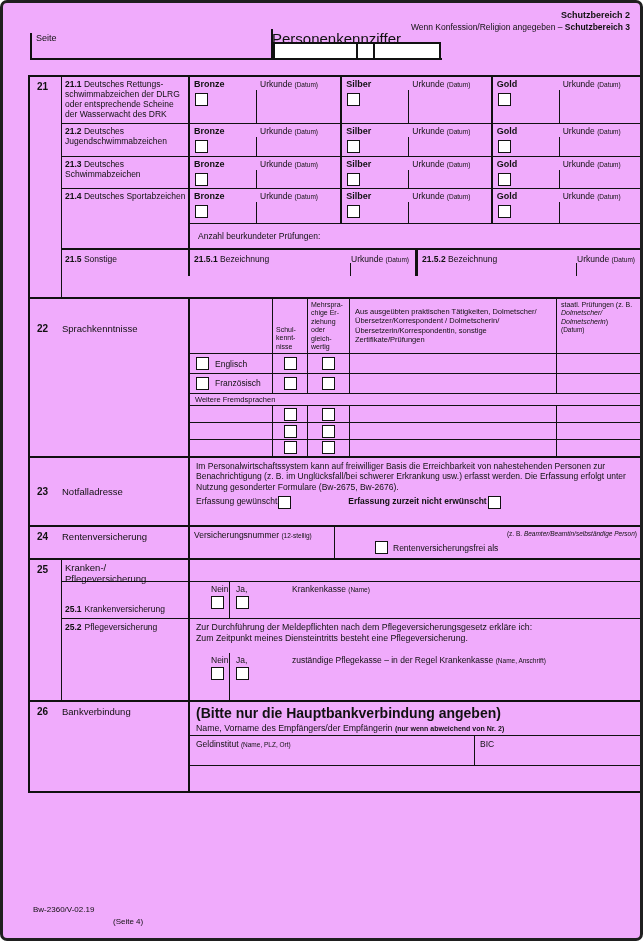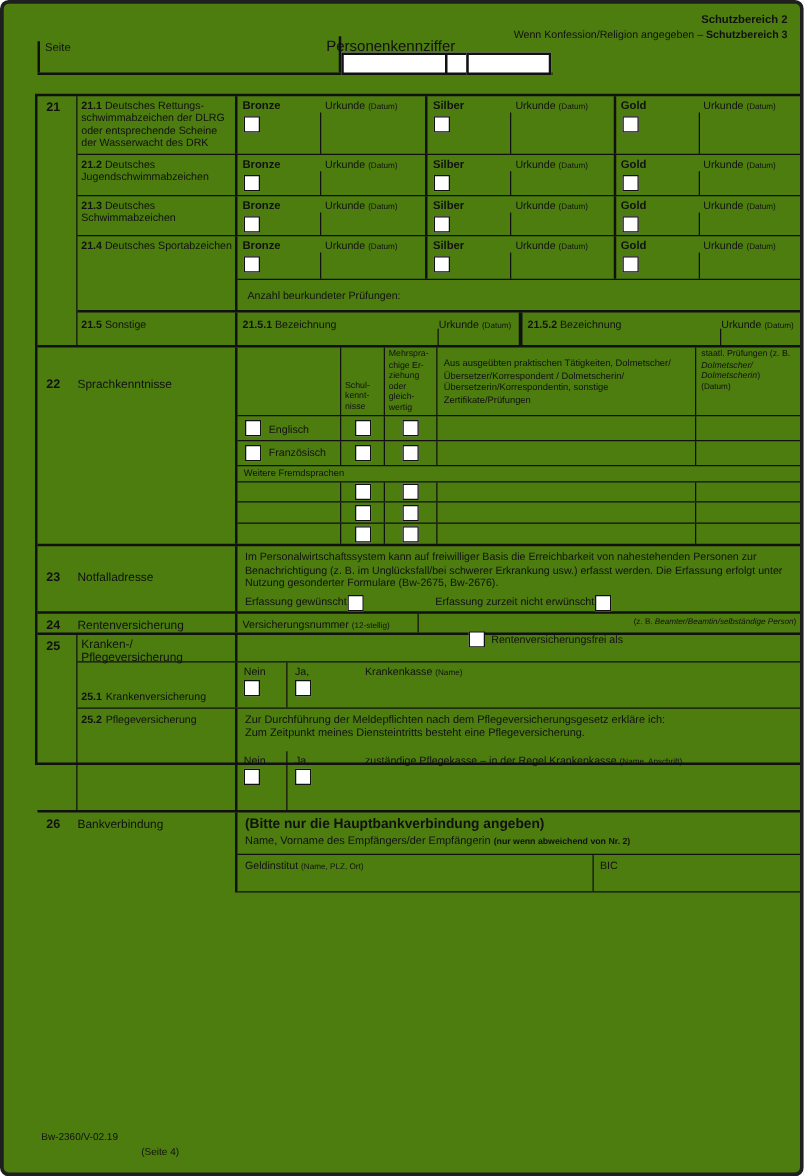--- a/index.html
+++ b/index.html
@@ -1,38 +1,38 @@
 <!DOCTYPE html>
 <html><head>
 <meta charset="utf-8">
 <style>
   * { box-sizing: border-box; margin: 0; padding: 0; }
   html,body { background:#fff; }
   body { font-family: "Liberation Sans", sans-serif; color:#111; }
-  .page { position:relative; width:643px; height:941px; background:#4d7c0f;
+  .page { position:relative; width:643px; height:941px; background:#f0abfc;
           border:3px solid #1f1f1f; border-radius:7px; overflow:hidden; }
 
   
   .top-right { position:absolute; top:7px; right:10px; text-align:right; }
   .sb2 { font-size:9px; font-weight:bold; }
   .sb3-line { font-size:8.5px; margin-top:2px; }
   .sb3-line b { font-weight:bold; }
 
   .name-rule { position:absolute; left:27px; top:55px; width:412px; height:2px; background:#111; }
   .name-tick { position:absolute; left:27px; top:30px; width:2px; height:25px; background:#111; }
   .name-label { position:absolute; left:33px; top:30px; font-size:9px; }
   .pkz-tick { position:absolute; left:268px; top:26px; width:2px; height:29px; background:#111; }
-  .pkz-label { position:absolute; left:258px; top:27px; font-size:12px; }
+  .pkz-label { position:absolute; left:269px; top:27px; font-size:15px; }
   .pkz-box { position:absolute; top:39px; height:18px; border:2px solid #111; background:#fff; }
   .pkz-b1 { left:270px; width:85px; }
   .pkz-b2 { left:353px; width:19px; }
   .pkz-b3 { left:370px; width:68px; }
 
   
-  .main-table { position:absolute; left:25px; top:72px; width:615px; height:537px;
+  .main-table { position:absolute; left:25px; top:72px; width:615px; height:718px;
                 border:2px solid #111; display:flex; flex-direction:column; font-size:8.5px; }
   .sec { display:flex; width:100%; }
   .bb2 { border-bottom:2px solid #111; }
   .num-col { width:32px; flex:0 0 32px; border-right:1px solid #111; padding:4px 0 0 7px;
              font-size:10px; font-weight:bold; }
   .sec-body { flex:1; display:flex; flex-direction:column; }
   .row { display:flex; width:100%; }
   .lbl-cell { width:128px; flex:0 0 128px; border-right:2px solid #111; padding:2px 2px 0 3px;
               font-size:8.5px; line-height:10px; }
   .lbl-cell b, .inl-num { font-weight:bold; }
@@ -93,54 +93,54 @@
   .lt-cb { width:13px; height:13px; border:1.5px solid #111; background:#fff; flex:0 0 13px; }
 
   
   .sec23 { height:70px; }
   .sec23 .left-cell { align-items:center; }
   .sec23 .left-cell .lnum, .sec23 .left-cell .ltitle { padding-top:0; }
   .sec23 .content-cell { padding:3px 5px 0 6px; }
   .s23text { font-size:8.5px; line-height:10.5px; }
   .opts { display:flex; margin-top:4px; }
   .opt { display:flex; gap:1px; font-size:8.5px; }
-  .opt2 { margin-left:57px; }
+  .opt2 { margin-left:57px;font-weight:bold; }
 
   
   .sec24 { height:33px; }
   .sec24 .content-cell { display:flex; padding:0; }
   .vnr-cell { width:145px; flex:0 0 145px; border-right:1px solid #111; padding:3px 0 0 4px; }
   .s24-right { flex:1; position:relative; }
   .s24-example { position:absolute; right:4px; top:3px; font-size:6.5px; }
   .s24-example i { font-style:italic; }
   .freials { position:absolute; left:40px; top:14px; display:flex; align-items:center; gap:5px; }
   .freials .cb { position:static; }
 
   
   .sec25 { height:142px; }
   .row-25hdr { height:22px; border-bottom:1.5px solid #111; }
   .row-25hdr .lbl-cell { font-size:9.5px; line-height:11px; }
   .row-251 { height:38px; border-bottom:1.5px solid #111; }
   .row-251 .lbl-cell { display:flex; align-items:flex-end; padding-bottom:4px; gap:3px; }
   .nj { display:flex; height:100%; }
-  .nein-cell { width:40px; flex:0 0 40px; border-right:1px solid #111; padding:2px 0 0 5px; }
+  .nein-cell { width:40px; flex:0 0 40px; border-right:1px solid #111; padding:2px 0 0 21px; }
   .nein-cell .cb, .ja-cell .cb { display:block; margin-top:2px; }
   .ja-cell { flex:1; position:relative; padding:2px 0 0 6px; }
   .kasse-lbl { position:absolute; left:62px; top:2px; white-space:nowrap; }
   .row-252 { height:82px; }
   .row-252 .lbl-cell { padding-top:3px; display:flex; gap:3px; align-items:flex-start; }
   .s252-content { display:flex; flex-direction:column; height:100%; }
   .s252-text { padding:3px 4px 0 6px; font-size:8.75px; line-height:11px; }
   .njrow { margin-top:9px; flex:1; display:flex; }
 
   
   .sec26 { height:90px; }
   .sec26 .content-cell { display:flex; flex-direction:column; padding:0; }
   .r26-1 { height:34px; border-bottom:1px solid #111; padding:3px 0 0 6px; }
-  .r26-1 .bold-note { font-weight:bold; font-size:11px; }
+  .r26-1 .bold-note { font-weight:bold; font-size:14px; }
   .r26-1 .recip { margin-top:2px; font-size:8.75px; }
   .r26-1 .recip b { font-size:7px; }
   .r26-2 { height:30px; border-bottom:1px solid #111; display:flex; }
   .geld-cell { width:285px; flex:0 0 285px; border-right:1px solid #111; padding:3px 0 0 6px; }
   .bic-cell { flex:1; padding:3px 0 0 5px; }
   .r26-3 { flex:1; padding:3px 0 0 6px; }
 
   
   .footer { position:absolute; left:30px; top:902px; font-size:8px; }
   .footer .page-num { position:absolute; left:80px; top:12px; white-space:nowrap;text-align:center; }

